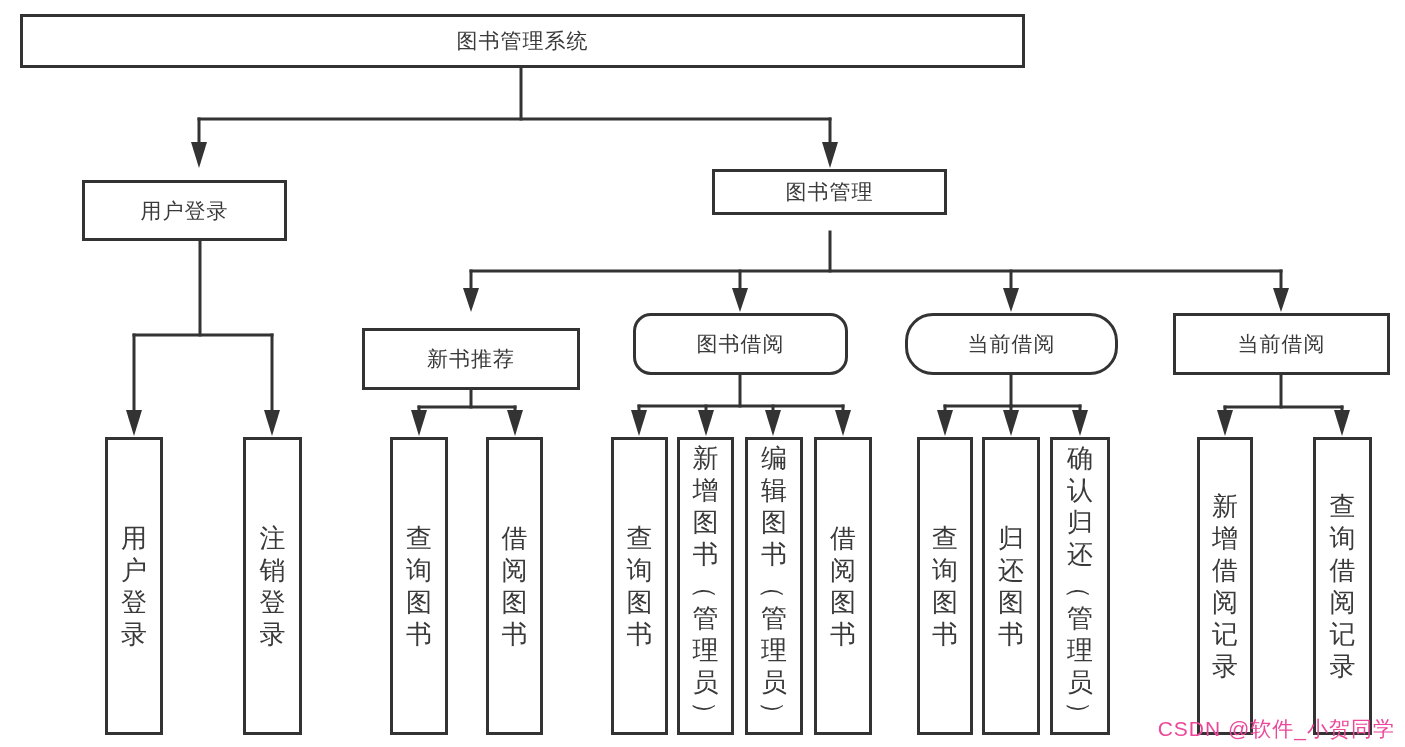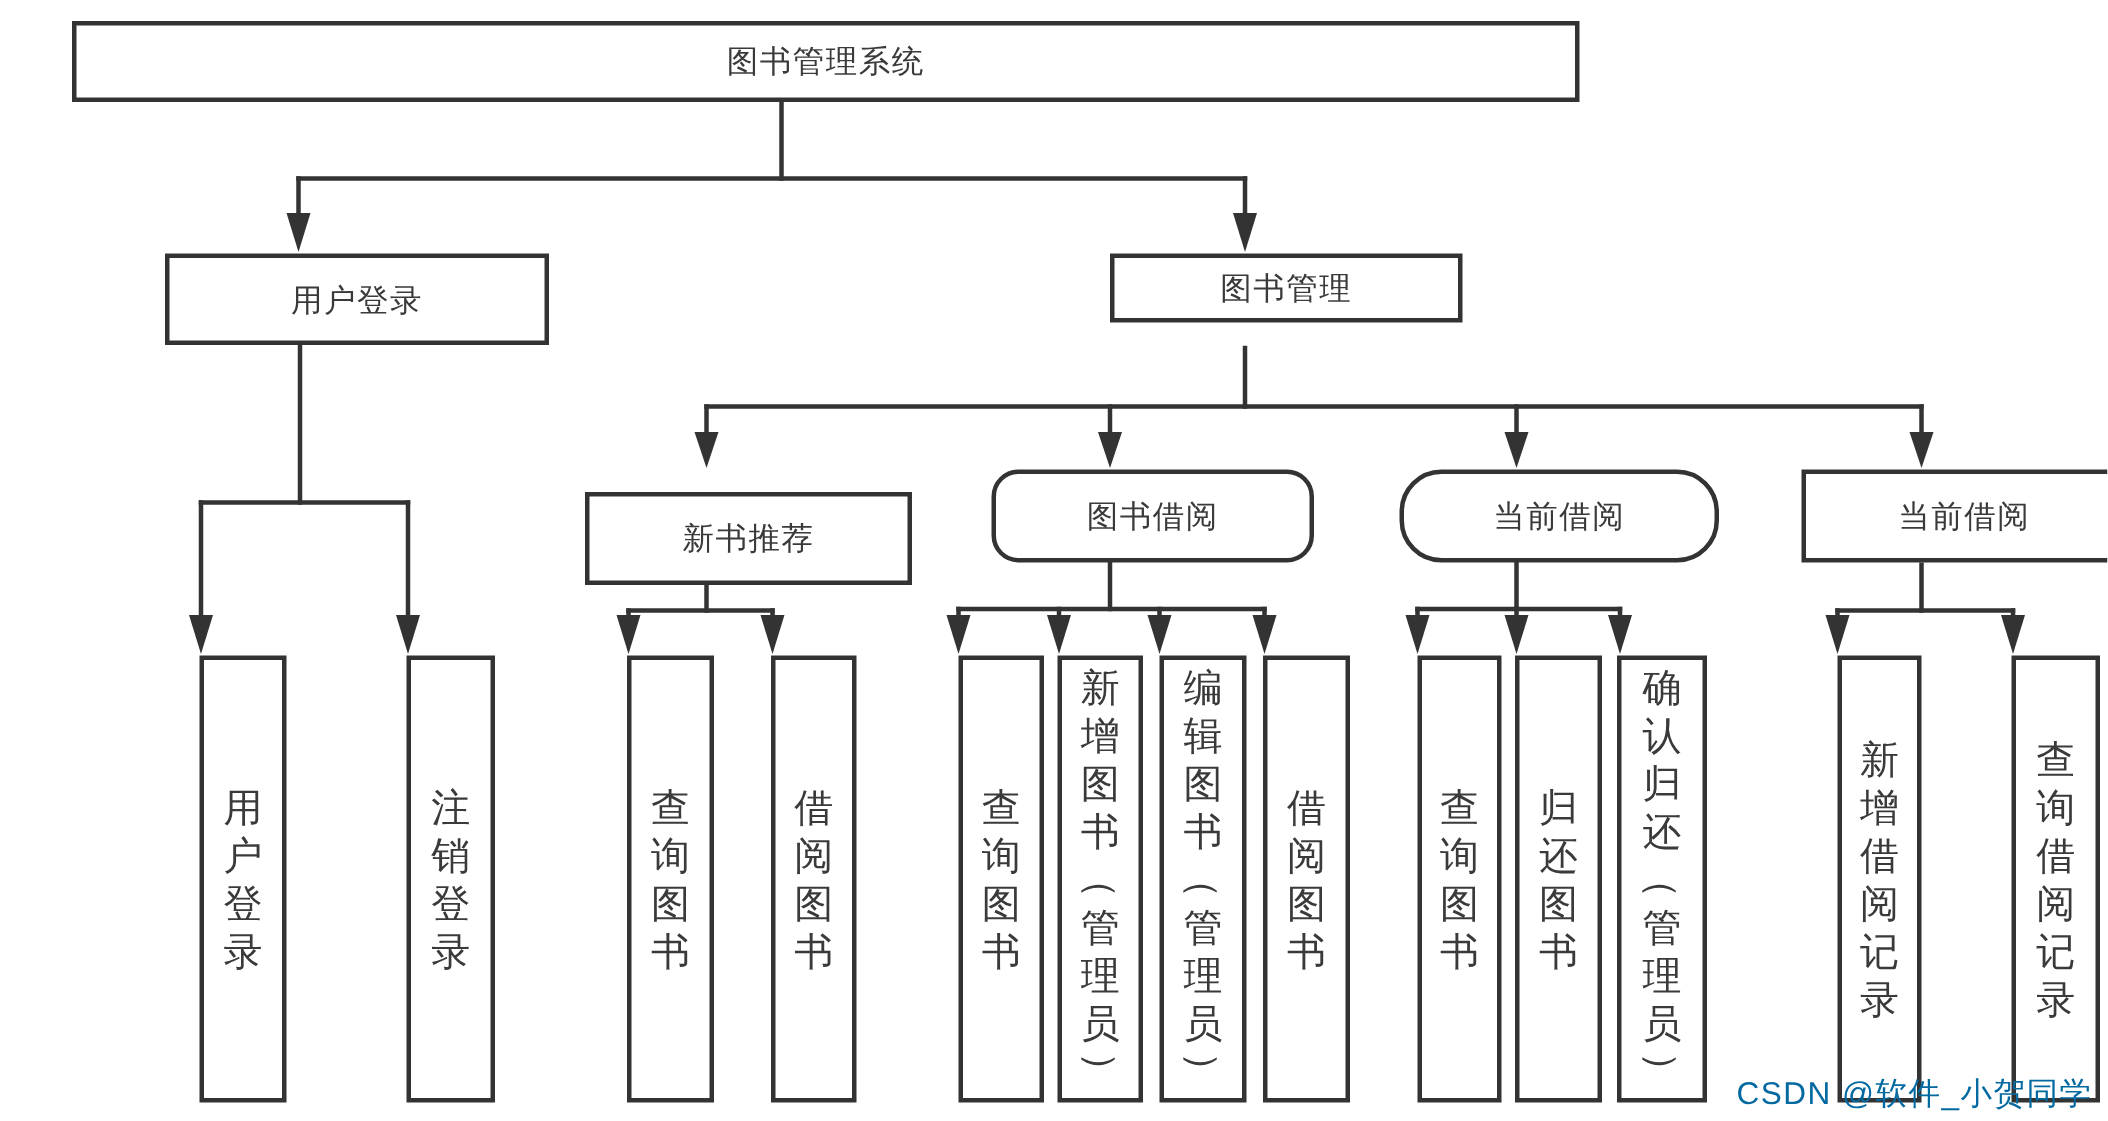--- a/index.html
+++ b/index.html
@@ -20,21 +20,20 @@
   .node {
     position: absolute;
     background: #ffffff;
     border: 3px solid #333333;
     box-sizing: border-box;
     display: flex;
     align-items: center;
     justify-content: center;
     color: #3a3a3a;
     z-index: 2;
-    margin-left: 28px;
   }
   .node.h .label {
     font-size: 21px;
     letter-spacing: 1px;
     white-space: nowrap;
   }
   .node.v { padding: 4px 0; }
   .vtext {
     display: flex;
     flex-direction: column;
@@ -45,21 +44,21 @@
     line-height: 1;
     gap: 6px;
   }
   .vtext span { display: block; }
   .vtext span.rot { transform: rotate(90deg); }
   .watermark {
     position: absolute;
     right: 10px;
     top: 715px;
     font-size: 21px;
-    color: #0369a1;
+    color: #ec4899;
     letter-spacing: 1px;
     z-index: 3;
     white-space: nowrap;
   }
 </style>
 </head>
 <body>
 
 <div class="canvas">
 
@@ -129,21 +128,21 @@
       <polygon points="1072,410 1088,410 1080,436"></polygon>
       <polygon points="1217,410 1233,410 1225,436"></polygon>
       <polygon points="1334,410 1350,410 1342,436"></polygon>
     </g>
   </svg>
 
   <div class="node h" style="left:20px; top:14px; width:1005px; height:54px;">
     <span class="label">图书管理系统</span>
   </div>
 
-  <div class="node h" style="left:82px; top:169px; width:256px; height:61px;">
+  <div class="node h" style="left:82px; top:180px; width:205px; height:61px;">
     <span class="label">用户登录</span>
   </div>
   <div class="node h" style="left:712px; top:169px; width:235px; height:46px;">
     <span class="label">图书管理</span>
   </div>
 
   <div class="node h" style="left:362px; top:328px; width:218px; height:62px;justify-content:center;">
     <span class="label">新书推荐</span>
   </div>
   <div class="node h" style="left:633px; top:313px; width:215px; height:62px;border-radius:18px;">

